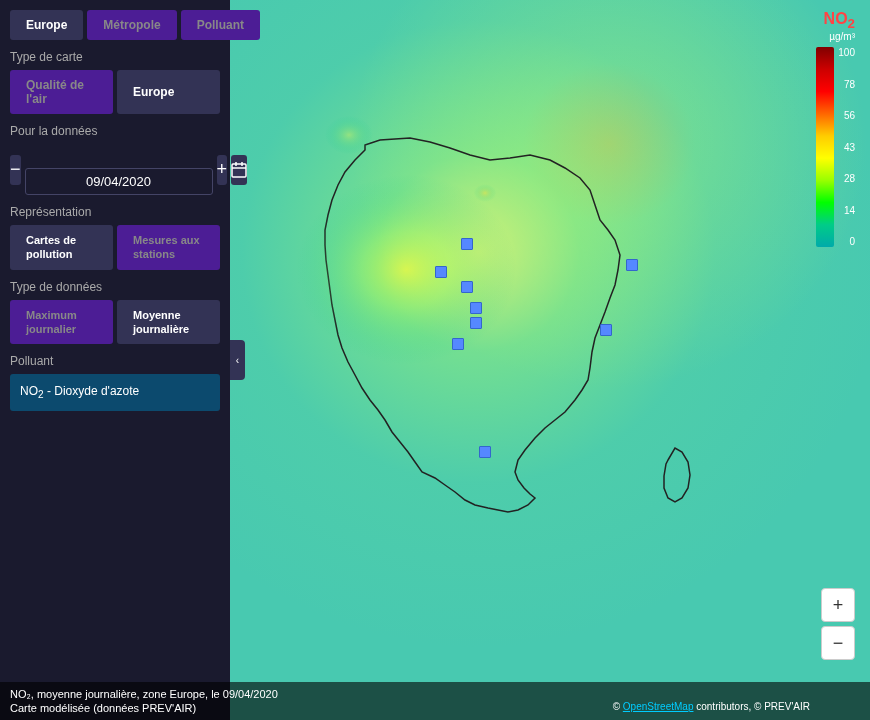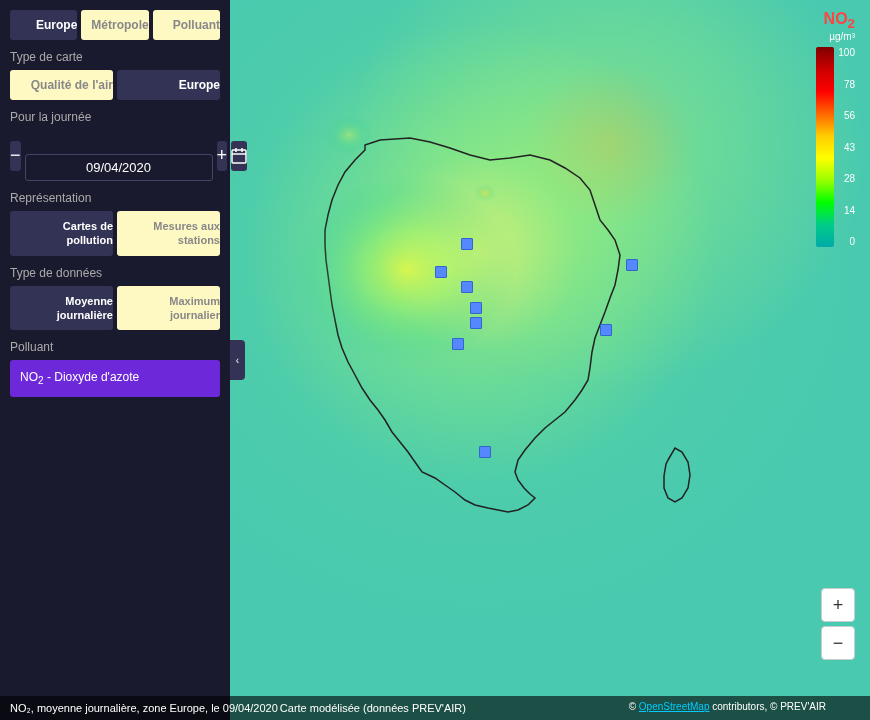--- a/index.html
+++ b/index.html
@@ -46,36 +46,36 @@
     }
 
     .btn-group {
       display: flex;
       gap: 4px;
       margin-bottom: 6px;
     }
 
     .btn {
       flex: 1;
-      padding: 8px 0;
+      padding: 8px 16px;
       border: none;
       border-radius: 3px;
       cursor: pointer;
       font-size: 12px;
       font-weight: bold;
-      text-align: right;
+      text-align: left;
     }
 
     .btn-active {
       background: #333355;
       color: white;
     }
 
     .btn-inactive {
-      background: #fef9c3;
+      background: #4c1d95;
       color: #888;
     }
 
     .date-row {
       display: flex;
       align-items: center;
       gap: 4px;
       margin-bottom: 6px;
     }
 
@@ -108,21 +108,21 @@
       color: white;
       border: none;
       border-radius: 3px;
       cursor: pointer;
       display: flex; align-items: center; justify-content: center;
     }
 
     .pollutant-btn {
       width: 100%;
       padding: 10px;
-      background: #6d28d9;
+      background: #0c4a6e;
       color: white;
       border: none;
       border-radius: 3px;
       cursor: pointer;
       font-size: 12px;
       text-align: left;
     }
 
     .collapse-btn {
       position: absolute;
@@ -180,20 +180,21 @@
     .status-bar {
       position: absolute;
       bottom: 0; left: 0;
       width: 100%;
       background: rgba(0,0,0,0.6);
       color: white;
       padding: 6px 10px;
       font-size: 11px;
       z-index: 10;
       display: flex;
+      flex-direction: column;
       gap: 2px;
     }
 
     .status-bar a { color: #00ccff; }
 
     
     .zoom-controls {
       position: absolute;
       bottom: 60px;
       right: 15px;
@@ -285,21 +286,21 @@
     <button class="btn btn-inactive">Métropole</button>
     <button class="btn btn-inactive">Polluant</button>
   </div>
 
   <div class="section-label">Type de carte</div>
   <div class="btn-group">
     <button class="btn btn-inactive">Qualité de l'air</button>
     <button class="btn btn-active">Europe</button>
   </div>
 
-  <div class="section-label">Pour la journée</div>
+  <div class="section-label">Pour la données</div>
   <div class="date-row">
     <button class="date-btn">−</button>
     <input type="text" class="date-value" value="09/04/2020" readonly="" style="">
     <button class="date-btn">+</button>
     <button class="cal-btn">
       <svg width="16" height="16" viewBox="0 0 16 16" fill="white">
         <rect x="1" y="2" width="14" height="13" rx="1" fill="none" stroke="white" stroke-width="1.5"></rect>
         <line x1="1" y1="6" x2="15" y2="6" stroke="white" stroke-width="1.5"></line>
         <line x1="5" y1="0" x2="5" y2="4" stroke="white" stroke-width="1.5"></line>
         <line x1="11" y1="0" x2="11" y2="4" stroke="white" stroke-width="1.5"></line>
@@ -308,22 +309,22 @@
   </div>
 
   <div class="section-label">Représentation</div>
   <div class="btn-group">
     <button class="btn btn-active" style="font-size:11px; line-height:1.3;">Cartes de<br>pollution</button>
     <button class="btn btn-inactive" style="font-size:11px; line-height:1.3;">Mesures aux<br>stations</button>
   </div>
 
   <div class="section-label">Type de données</div>
   <div class="btn-group">
+    <button class="btn btn-inactive" style="font-size:11px; line-height:1.3;">Maximum<br>journalier</button>
     <button class="btn btn-active" style="font-size:11px; line-height:1.3;">Moyenne<br>journalière</button>
-    <button class="btn btn-inactive" style="font-size:11px; line-height:1.3;">Maximum<br>journalier</button>
   </div>
 
   <div class="section-label">Polluant</div>
   <button class="pollutant-btn">
     <span>NO<sub>2</sub> - Dioxyde d'azote</span>
   </button>
 
   <button class="collapse-btn">
     <span>‹</span>
   </button>
@@ -344,21 +345,21 @@
       <span class="legend-label">28</span>
       <span class="legend-label">14</span>
       <span class="legend-label">0</span>
     </div>
   </div>
 </div>
 
 <div class="status-bar">
   <span>NO₂, moyenne journalière, zone Europe, le 09/04/2020</span>
   <span>Carte modélisée (données PREV'AIR)</span>
-  <span style="position:absolute; right:44px; bottom:8px; font-size:10px;">
+  <span style="position:absolute; right:60px; bottom:8px; font-size:10px;">
     © <a href="#">OpenStreetMap</a> contributors, © PREV'AIR
   </span>
 </div>
 
 <div class="zoom-controls">
   <button class="zoom-btn">+</button>
   <button class="zoom-btn">−</button>
 </div>
 
 </body></html>

